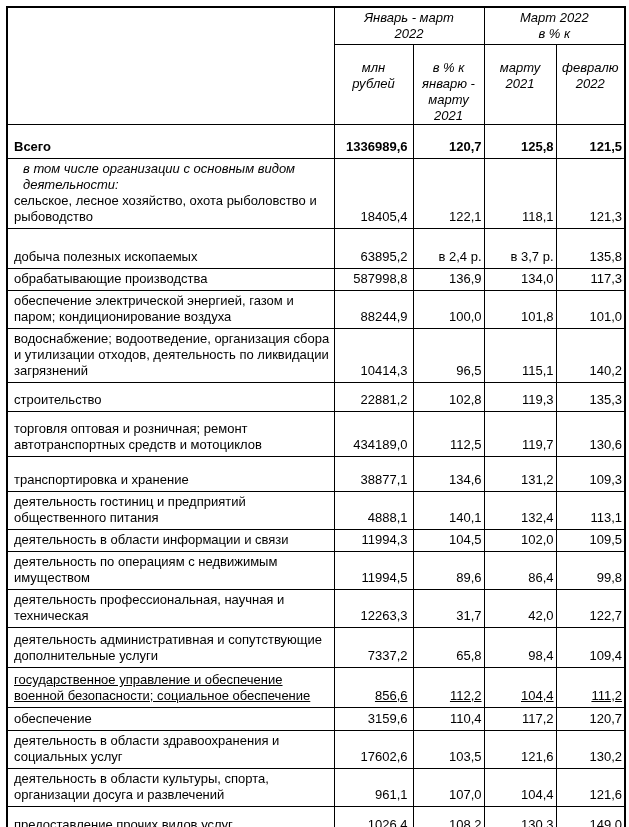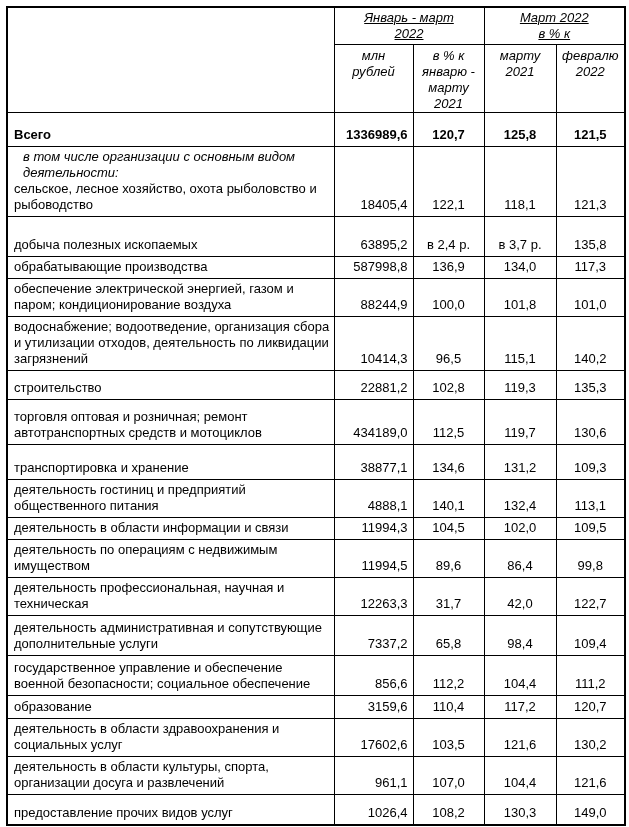--- a/index.html
+++ b/index.html
@@ -23,28 +23,28 @@
     font-size: 13px;
     line-height: 16px;
     vertical-align: bottom;
     overflow: hidden;
   }
   thead th {
     font-weight: normal;
     font-style: italic;
     text-align: center;
   }
-  tr.h-group { height: 34px; text-decoration: underline; }
+  tr.h-group { height: 34px; }
   tr.h-group th { vertical-align: middle; padding: 2px 2px; }
   tr.h-sub { height: 68px; }
-  tr.h-sub th { vertical-align: top; padding-top: 3px; }
+  tr.h-sub th { vertical-align: top; padding-top: 15px; }
   .hline { display: block; }
   td.c-label { text-align: left; padding: 2px 4px 3px 6px; }
   td.c-num   { text-align: right;  padding: 0 5px 3px 0; }
-  td.c-pct   { text-align: center; padding: 0 2px 3px 2px; }
+  td.c-pct   { text-align: right; padding: 0 2px 3px 2px; }
   tr.total td { font-weight: bold; }
   .intro { display: block; padding-left: 9px; font-style: italic; }
   .intro:empty { display: none; }
 </style>
 </head>
 <body>
 
 <div class="sheet">
   <table>
     <colgroup>
@@ -235,35 +235,35 @@
     <td class="c-label">
       
       <span>деятельность административная и сопутствующие дополнительные услуги</span>
     </td>
     <td class="c-num">7337,2</td>
     <td class="c-pct">65,8</td>
     <td class="c-pct">98,4</td>
     <td class="c-pct">109,4</td>
   </tr>
 
-  <tr style="height: 40px;">
+  <tr style="height: 40px; text-decoration: underline;">
     <td class="c-label">
       
       <span>государственное управление и обеспечение военной безопасности; социальное обеспечение</span>
     </td>
     <td class="c-num">856,6</td>
     <td class="c-pct">112,2</td>
     <td class="c-pct">104,4</td>
     <td class="c-pct">111,2</td>
   </tr>
 
   <tr style="height: 23px;">
     <td class="c-label">
       
-      <span>образование</span>
+      <span>обеспечение</span>
     </td>
     <td class="c-num">3159,6</td>
     <td class="c-pct">110,4</td>
     <td class="c-pct">117,2</td>
     <td class="c-pct">120,7</td>
   </tr>
 
   <tr style="height: 37px; margin-top: 38px;">
     <td class="c-label">
       

